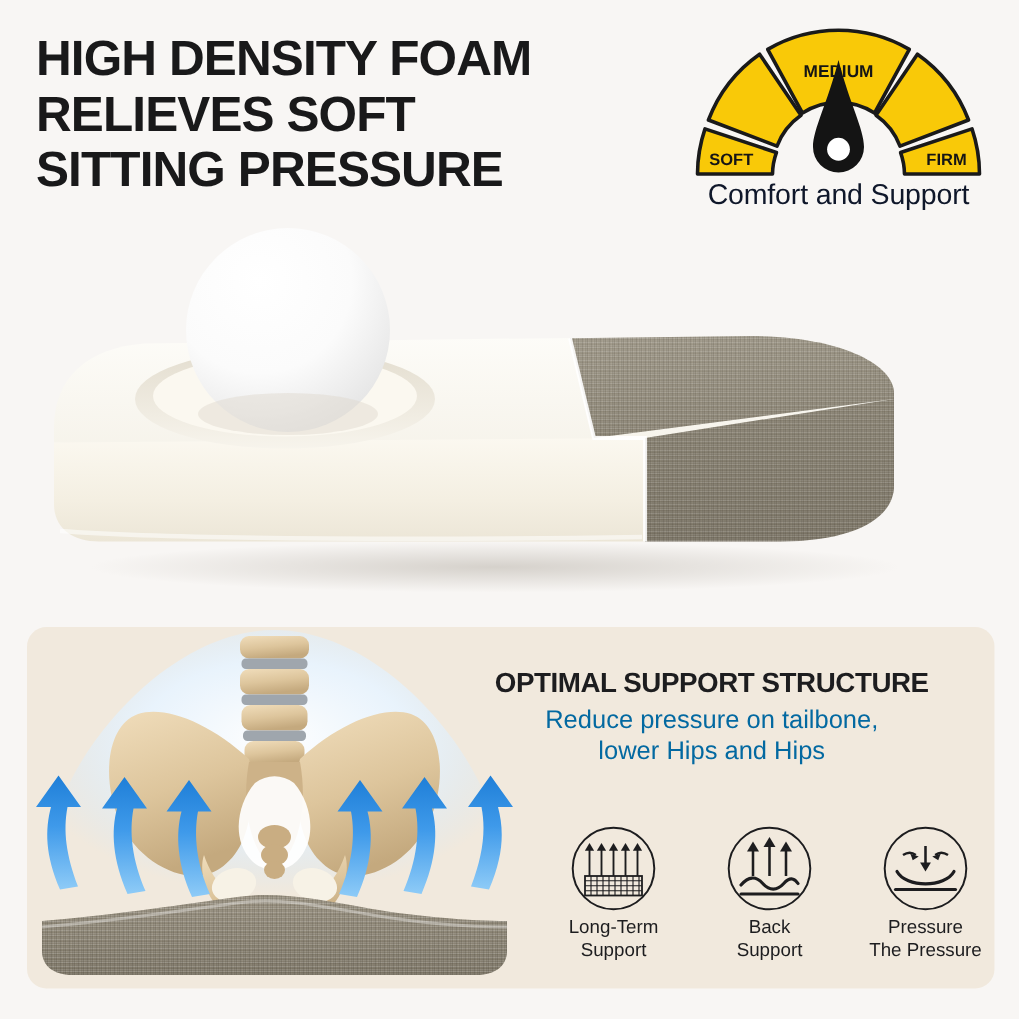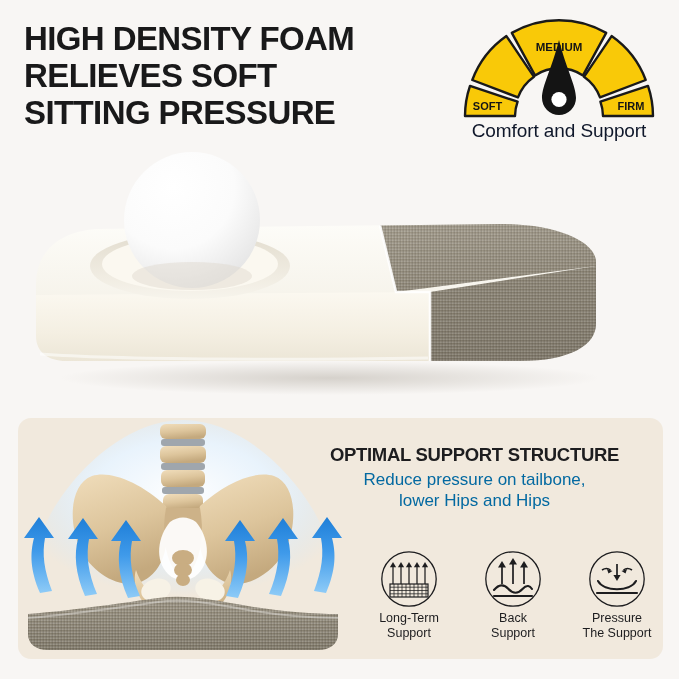--- a/index.html
+++ b/index.html
@@ -388,18 +388,18 @@
 
           <path d="M44 20 C 41 18, 38 18, 35.5 20" stroke="#1d1d1f" stroke-width="1.6" fill="none"></path>
           <path d="M33.5 21 l5.6 -1.9 l-1.6 4.4 Z" fill="#1d1d1f"></path>
 
           <path d="M10 31 C 16 42, 42 42, 48 31" fill="none" stroke="#1d1d1f" stroke-width="2.1" stroke-linecap="round"></path>
           <path d="M9 43 H49" stroke="#1d1d1f" stroke-width="2.1" stroke-linecap="round"></path>
         </svg>
       </div>
       <div class="feature-label">
         <div>Pressure</div>
-        <div>The Support</div>
+        <div>The Pressure</div>
       </div>
     </div>
 
   </div>
 </div>
 
 </body></html>

